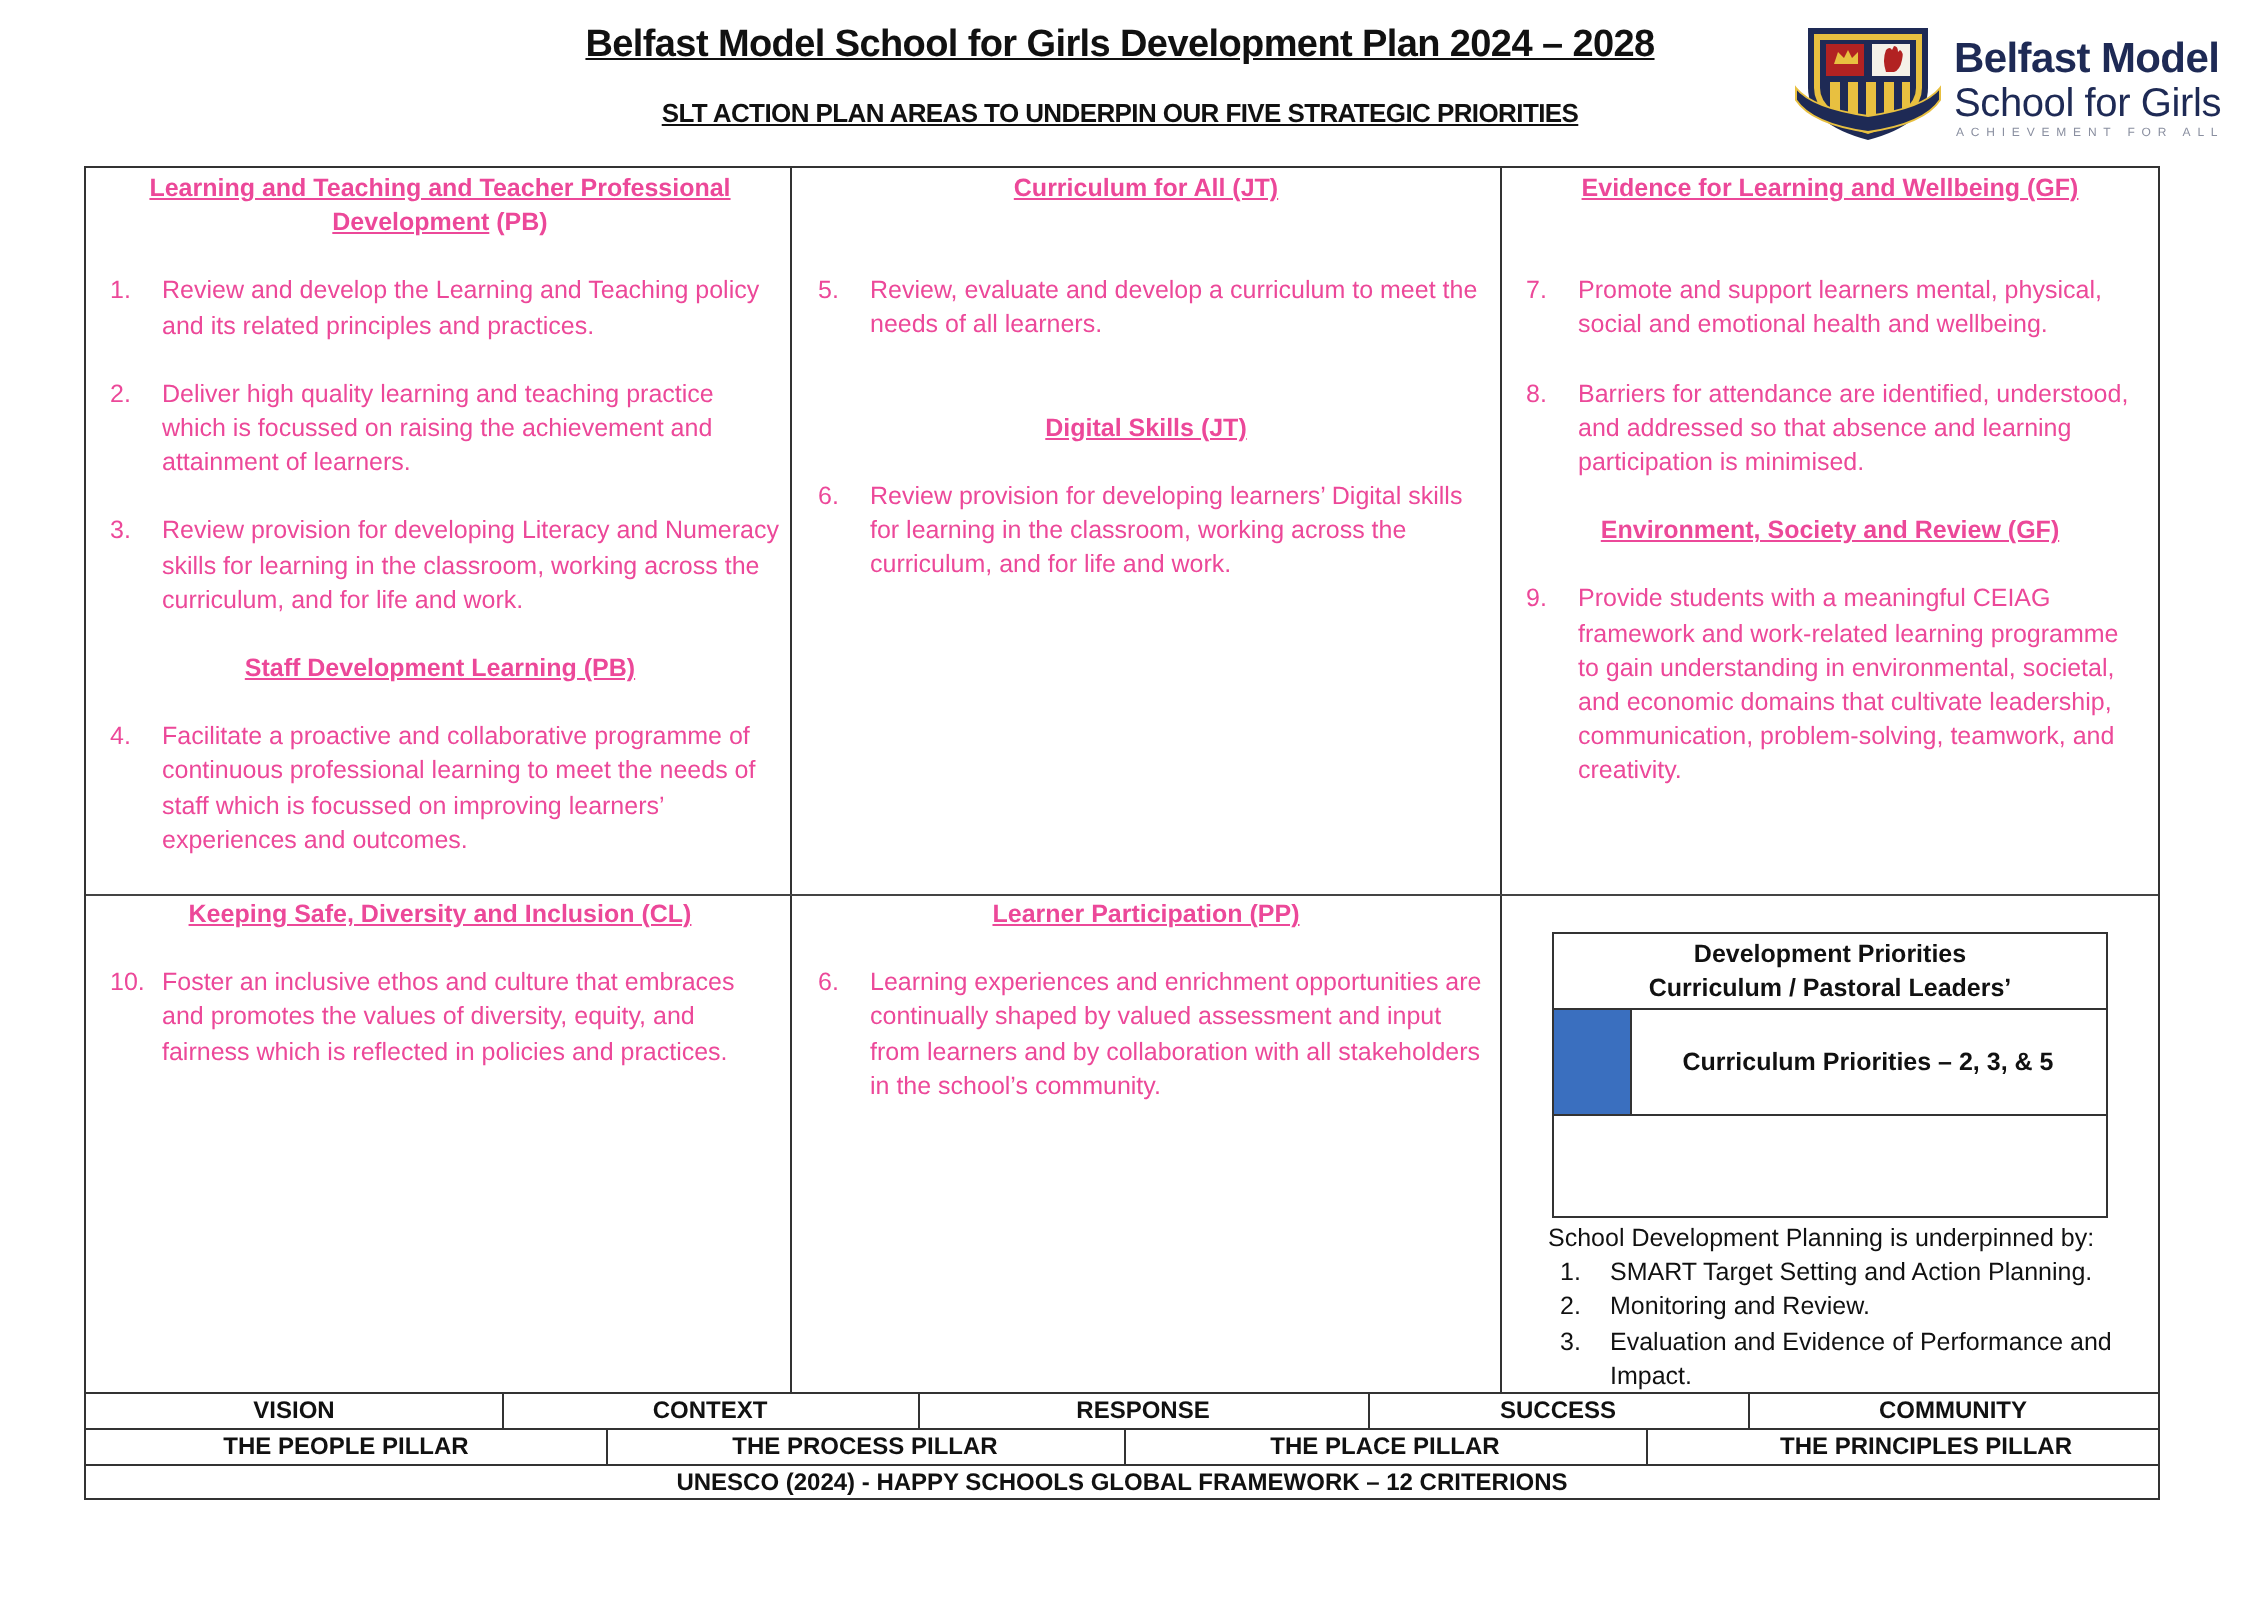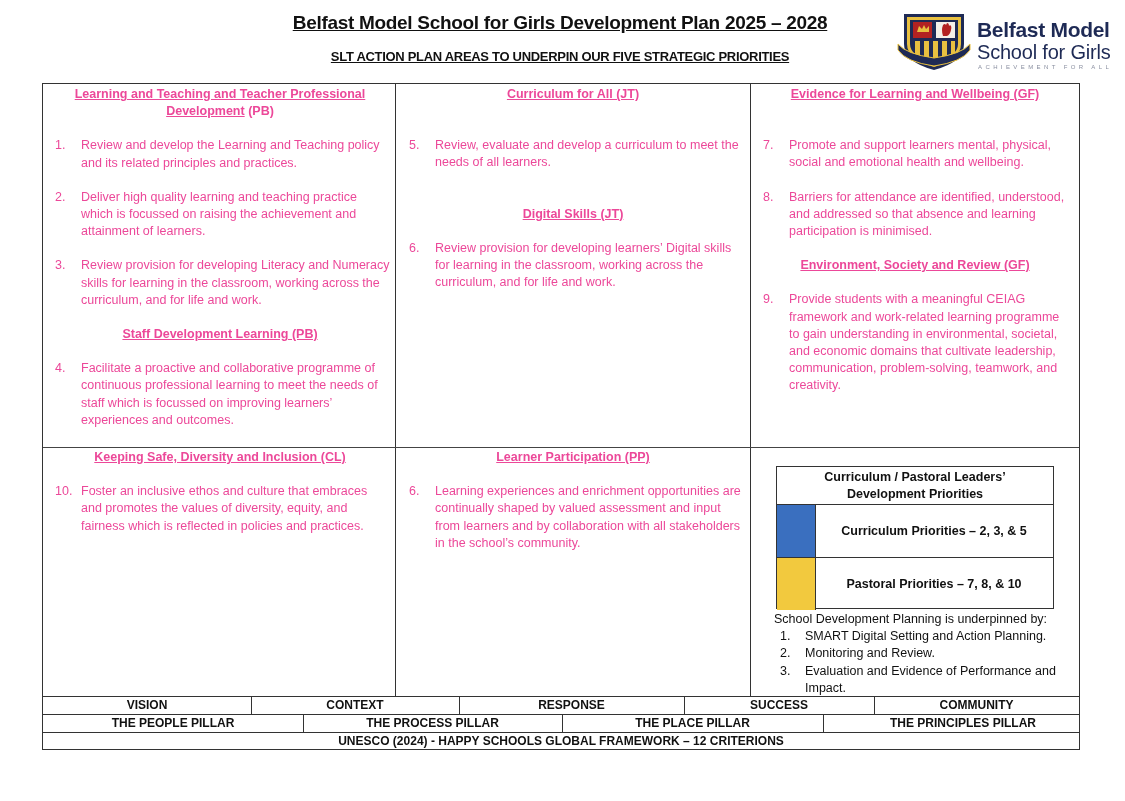--- a/index.html
+++ b/index.html
@@ -42,21 +42,21 @@
   .under { position: absolute; left: 774px; top: 611px; width: 300px; font-size: 12.5px; line-height: 17.2px; }
   .under .item { padding-left: 31px; }
 
   .footer-row { position: absolute; left: 0; width: 100%; height: 18px; border-top: 1.3px solid #333; box-sizing: border-box; }
   .fcell { position: absolute; top: 0; height: 100%; font-weight: bold; font-size: 12px; line-height: 17px; text-align: center; }
   .fsep { position: absolute; top: 0; height: 100%; border-left: 1.3px solid #333; }
 </style>
 </head>
 <body>
 
-<div class="title1">Belfast Model School for Girls Development Plan 2025 – 2028</div>
+<div class="title1">Belfast Model School for Girls Development Plan 2024 – 2028</div>
 <div class="title2">SLT ACTION PLAN AREAS TO UNDERPIN OUR FIVE STRATEGIC PRIORITIES</div>
 
 <div class="logo">
   <svg class="crest" viewBox="0 0 76 62">
     <path d="M8 4 H68 V34 Q68 52 38 60 Q8 52 8 34 Z" fill="#1e2a55"></path>
     <path d="M11 7 H65 V34 Q65 49 38 57 Q11 49 11 34 Z" fill="#e8c040"></path>
     <path d="M14 10 H62 V34 Q62 46 38 54 Q14 46 14 34 Z" fill="#1e2a55"></path>
     <rect x="17" y="12" width="19" height="16" fill="#b22222"></rect>
     <rect x="40" y="12" width="19" height="16" fill="#f4f0e8"></rect>
     <path d="M21 22 L23 16 L26 19 L28 15 L30 19 L33 16 L33 22 Z" fill="#e8c040"></path>
@@ -149,31 +149,27 @@
     <div class="fsep" style="left:780px;"></div>
     <div class="fcell" style="left:780px; width:256px;padding-left:12px;">THE PRINCIPLES PILLAR</div>
   </div>
   <div class="footer-row" style="top:648px;">
     <div class="fcell" style="left:0; width:100%;">UNESCO (2024) - HAPPY SCHOOLS GLOBAL FRAMEWORK – 12 CRITERIONS</div>
   </div>
 </div>
 
 <div class="legend">
   <div class="legend-title">
+    <div>Development Priorities</div>
     <div>Curriculum / Pastoral Leaders’</div>
-    <div>Development Priorities</div>
   </div>
   <div class="legend-row r1">
     <div class="swatch" style="background:#3a6fbf;"></div>
     <div class="legend-label">Curriculum Priorities – 2, 3, &amp; 5</div>
   </div>
-  <div class="legend-row r2">
-    <div class="swatch" style="background:#f2c93e;"></div>
-    <div class="legend-label">Pastoral Priorities – 7, 8, &amp; 10</div>
-  </div>
 </div>
 
 <div class="under">
   <div>School Development Planning is underpinned by:</div>
-  <div class="item"><span class="num">1.</span><span>SMART Digital Setting and Action Planning.</span></div>
+  <div class="item"><span class="num">1.</span><span>SMART Target Setting and Action Planning.</span></div>
   <div class="item"><span class="num">2.</span><span>Monitoring and Review.</span></div>
   <div class="item"><span class="num">3.</span><span>Evaluation and Evidence of Performance and Impact.</span></div>
 </div>
 
 </body></html>

